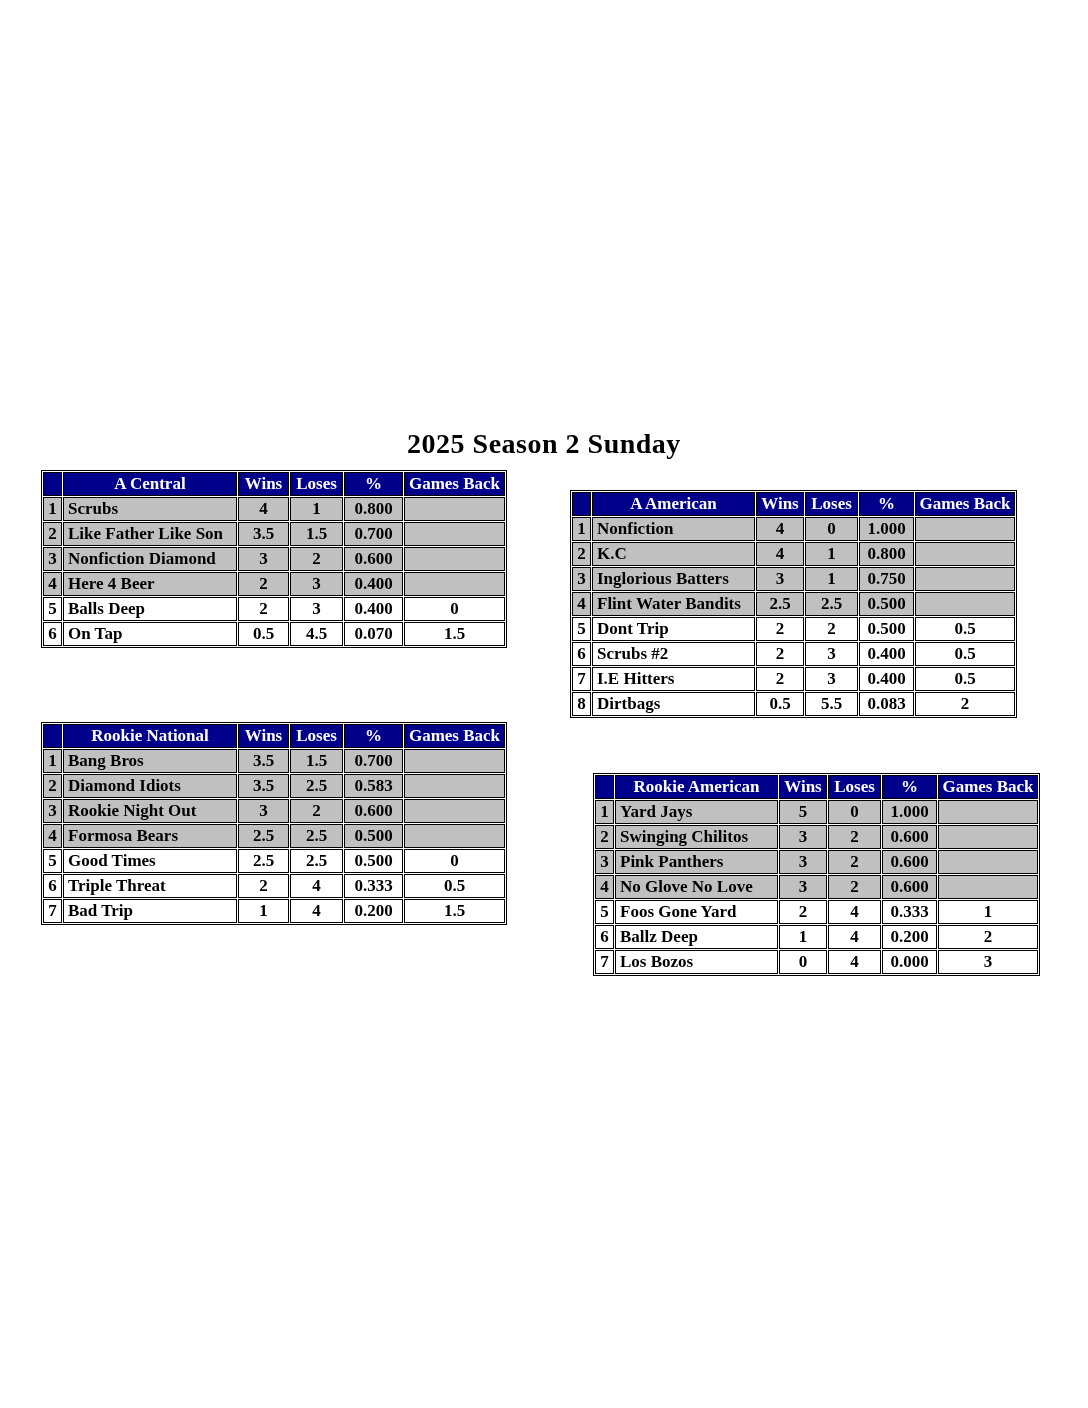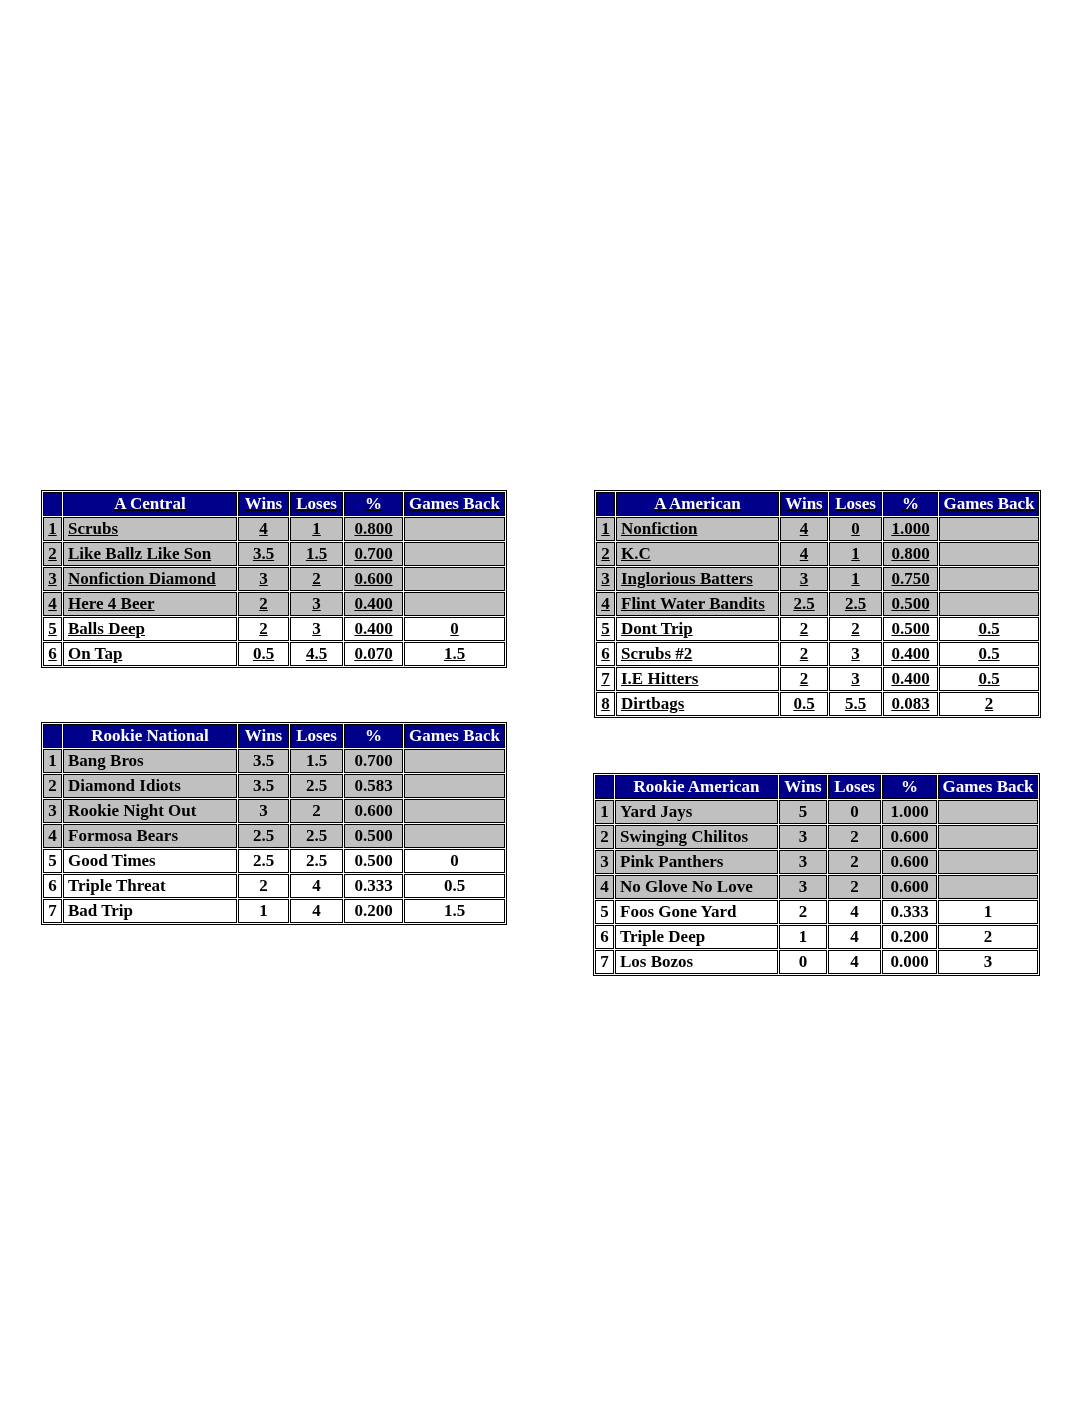--- a/index.html
+++ b/index.html
@@ -24,22 +24,22 @@
     position: absolute;
     left: 0;
     right: 0;
     top: 428px;
     text-align: center;
     font-size: 28px;
     font-weight: bold;
     letter-spacing: 0.5px;
   }
   .standings { position: absolute; }
-  #t0 { left: 41px;  top: 490px; text-decoration: underline; }
-  #t1 { left: 594px; top: 490px; text-decoration: underline; }
+  #t0 { left: 41px;  top: 470px; }
+  #t1 { left: 570px; top: 490px; }
   #t2 { left: 41px;  top: 722px; }
   #t3 { left: 593px; top: 773px; border-radius: 14px; }
 
   table.standings-table {
     border-collapse: separate;
     border-spacing: 1px;
     border: 1px solid var(--border);
     background: #ffffff;
     table-layout: fixed;
   }
@@ -78,20 +78,21 @@
   .cols-right col:nth-child(3) { width: 48px; }
   .cols-right col:nth-child(4) { width: 53px; }
   .cols-right col:nth-child(5) { width: 55px; }
   .cols-right col:nth-child(6) { width: 100px; }
 </style>
 </head>
 <body>
 
 <div class="page">
 
+  <div class="doc-title">2025 Season 2 Sunday</div>
 
   <div class="standings" id="t0">
     <table class="standings-table">
       <colgroup class="cols-left">
           <col>
           <col>
           <col>
           <col>
           <col>
           <col>
@@ -110,21 +111,21 @@
           <tr class="shaded">
             <td class="rank">1</td>
             <td class="team">Scrubs</td>
             <td class="num">4</td>
             <td class="num">1</td>
             <td class="num">0.800</td>
             <td class="num"></td>
           </tr>
           <tr class="shaded">
             <td class="rank">2</td>
-            <td class="team">Like Ballz Like Son</td>
+            <td class="team">Like Father Like Son</td>
             <td class="num">3.5</td>
             <td class="num">1.5</td>
             <td class="num">0.700</td>
             <td class="num"></td>
           </tr>
           <tr class="shaded">
             <td class="rank">3</td>
             <td class="team">Nonfiction Diamond</td>
             <td class="num">3</td>
             <td class="num">2</td>
@@ -385,21 +386,21 @@
           <tr class="plain">
             <td class="rank">5</td>
             <td class="team">Foos Gone Yard</td>
             <td class="num">2</td>
             <td class="num">4</td>
             <td class="num">0.333</td>
             <td class="num">1</td>
           </tr>
           <tr class="plain">
             <td class="rank">6</td>
-            <td class="team">Triple Deep</td>
+            <td class="team">Ballz Deep</td>
             <td class="num">1</td>
             <td class="num">4</td>
             <td class="num">0.200</td>
             <td class="num">2</td>
           </tr>
           <tr class="plain">
             <td class="rank">7</td>
             <td class="team">Los Bozos</td>
             <td class="num">0</td>
             <td class="num">4</td>

